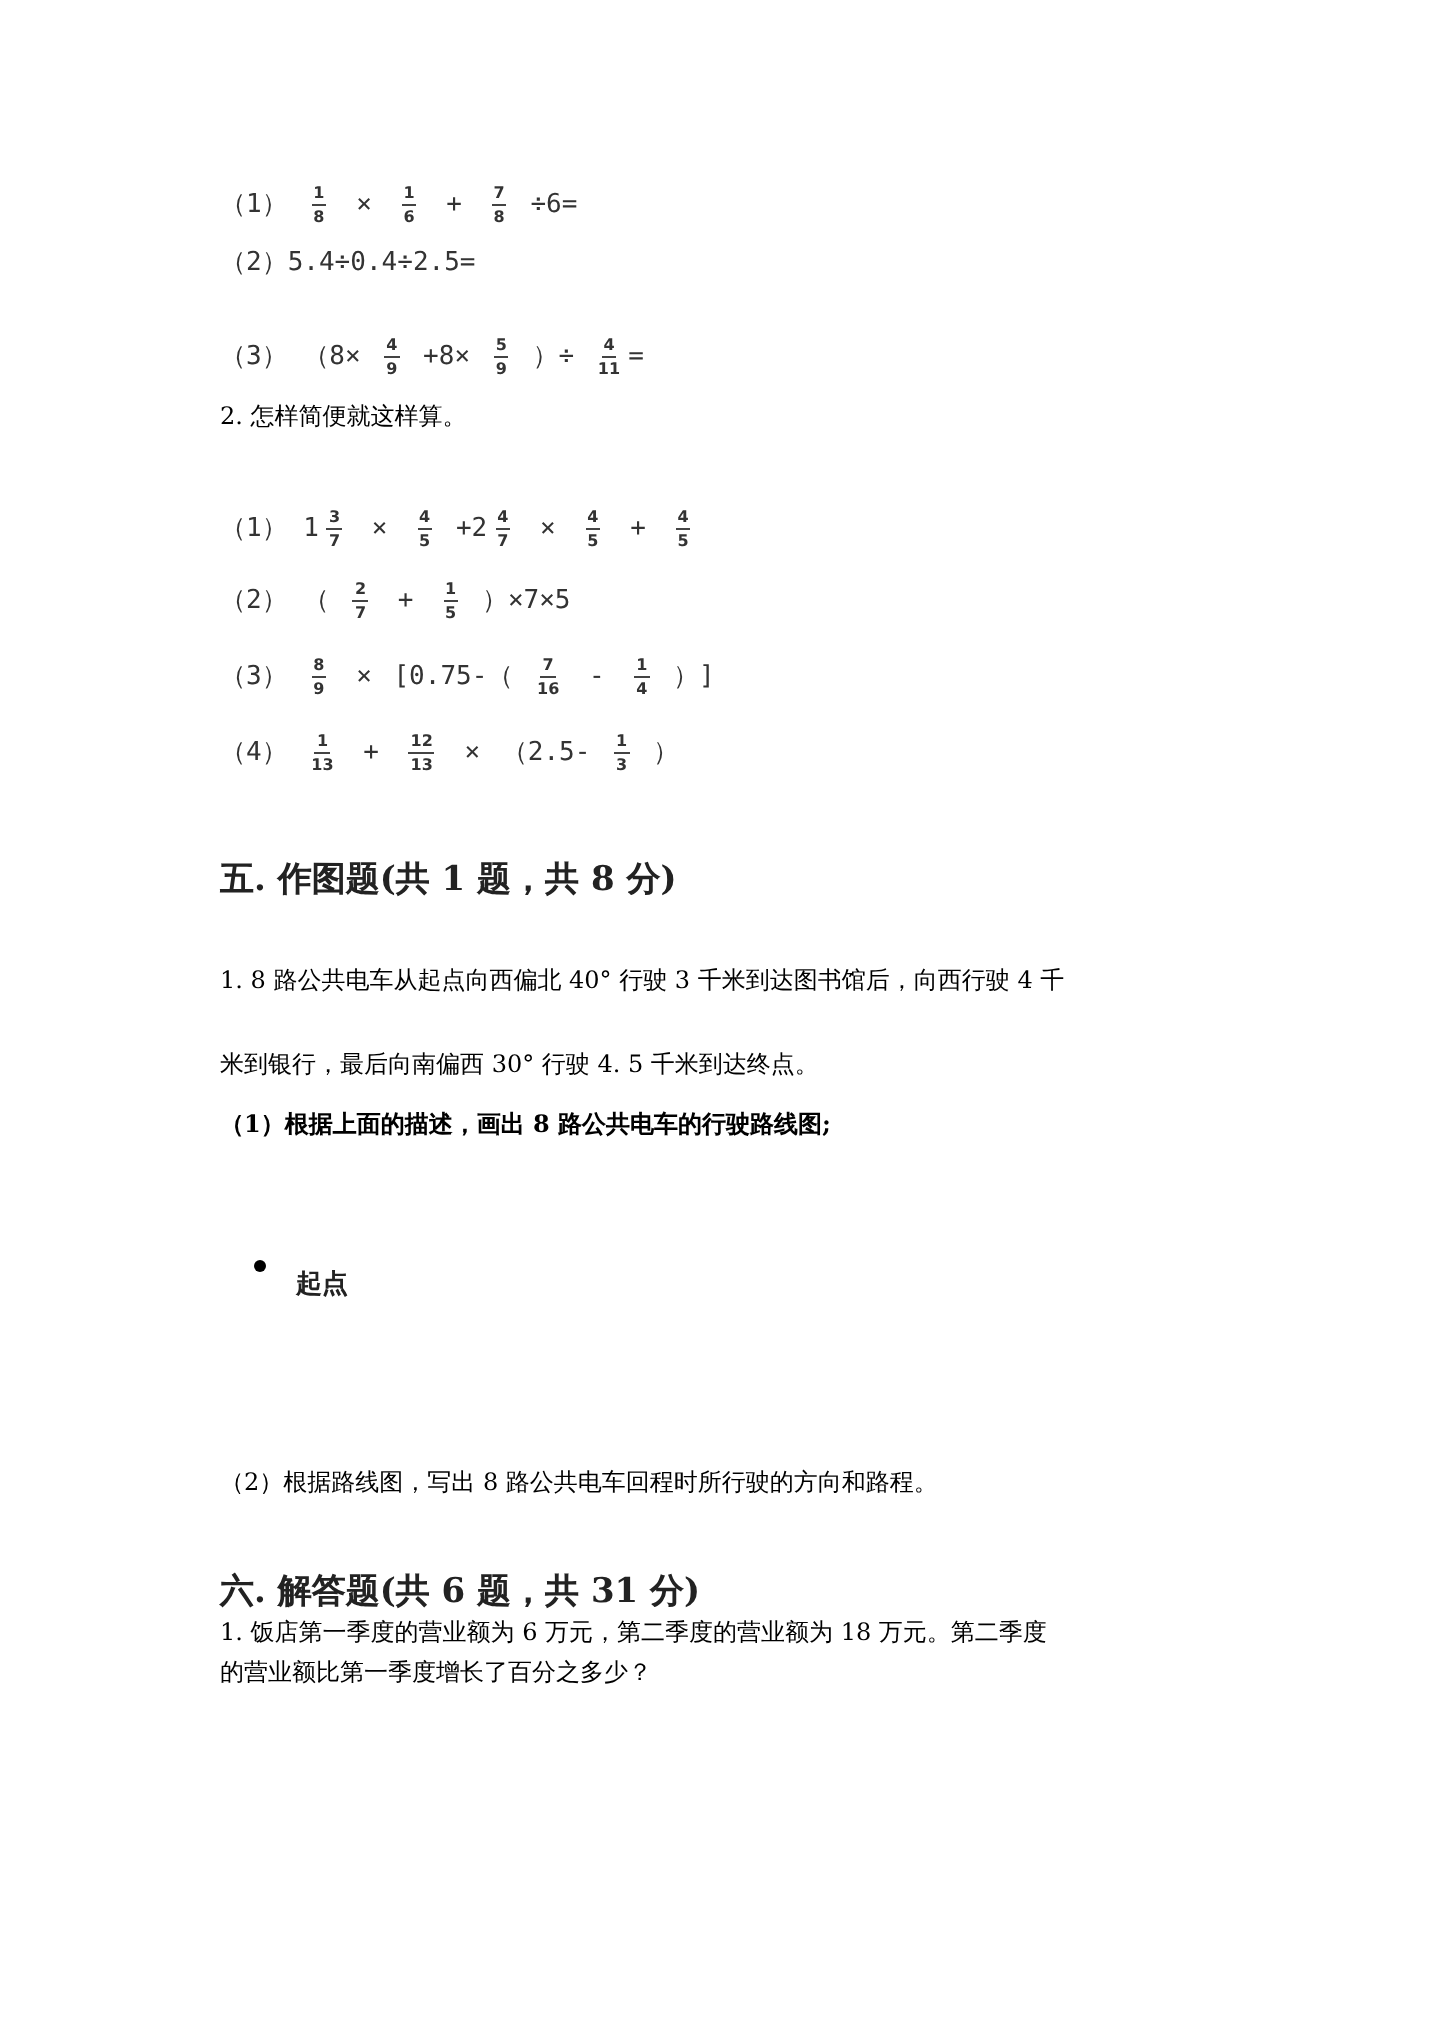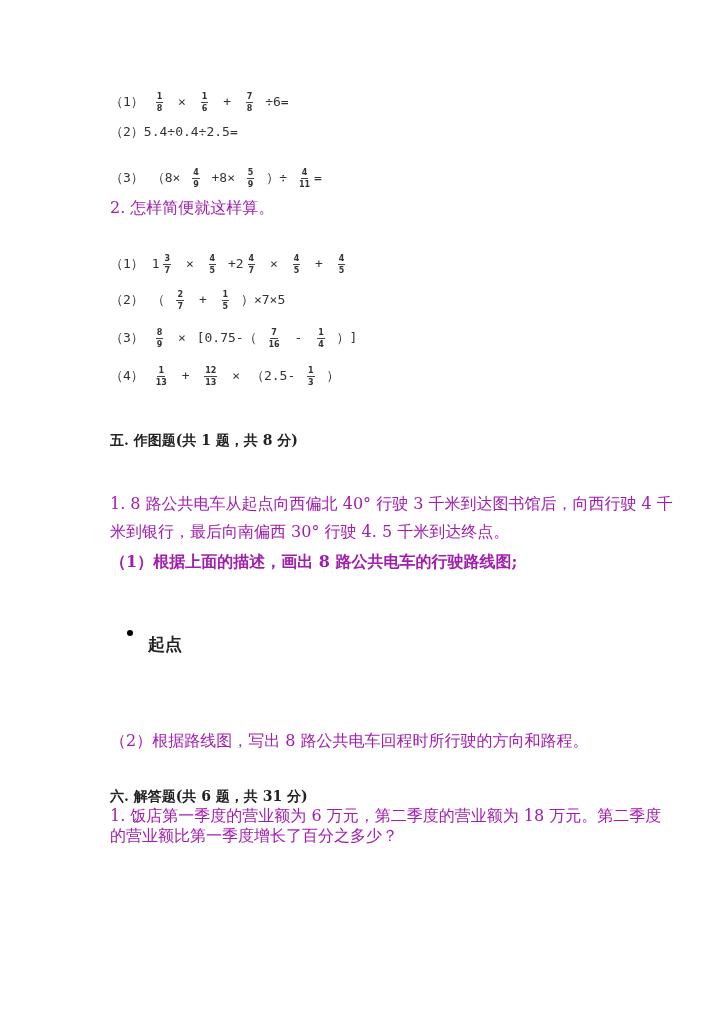--- a/index.html
+++ b/index.html
@@ -6,24 +6,24 @@
   body { width: 720px; height: 1018px; position: relative; overflow: hidden;
          font-family: "DejaVu Serif", "Liberation Serif", serif; color: #2a2a2a; }
   .line { position: absolute; left: 110px; white-space: nowrap; font-size: 13px; line-height: 20px; }
   .math { font-family: "DejaVu Sans Mono", "Liberation Mono", monospace; font-size: 13px; color: #333; }
   .frac { display: inline-flex; flex-direction: column; align-items: center; vertical-align: middle;
           font-family: "DejaVu Sans", sans-serif; font-weight: bold; font-size: 8px; line-height: 9px;
           margin: 0 4px; color: #333; }
   .frac .num { padding: 0 1px 1px; border-bottom: 1px solid #444; }
   .frac .den { padding-top: 1px; }
   .op { margin: 0 3px; }
-  .heading { font-weight: bold; font-size: 14px; color: #222; }
-  .para { font-size: 16px; color: #a21caf; }
+  .heading { font-weight: bold; font-size: 17px; color: #222; }
+  .para { font-size: 12px; color: #000000; }
   .dot { position: absolute; left: 127px; top: 630px; width: 6px; height: 6px; border-radius: 50%; background: #000; }
-  .start-label { position: absolute; left: 148px; top: 633px; font-weight: bold; font-size: 17px; color: #222; }
+  .start-label { position: absolute; left: 148px; top: 633px; font-weight: bold; font-size: 13px; color: #222; }
 </style>
 </head>
 <body>
 
 <div class="line math" style="top:92px;">
   <span>（1）</span>
   <span class="frac">
       <span class="num">1</span>
       <span class="den">8</span>
     </span>
@@ -141,21 +141,21 @@
   <span class="op">×</span>
   <span>（2.5-</span>
   <span class="frac">
       <span class="num">1</span>
       <span class="den">3</span>
     </span>
   <span>）</span>
 </div>
 
 <div class="line heading" style="top:430px;">五. 作图题(共 1 题，共 8 分)</div>
-<div class="line para" style="top:494px;">1. 8 路公共电车从起点向西偏北 40° 行驶 3 千米到达图书馆后，向西行驶 4 千</div>
+<div class="line para" style="top:480px;">1. 8 路公共电车从起点向西偏北 40° 行驶 3 千米到达图书馆后，向西行驶 4 千</div>
 <div class="line para" style="top:500px;margin-top:22px;">米到银行，最后向南偏西 30° 行驶 4. 5 千米到达终点。</div>
 <div class="line para" style="top:552px;font-weight:bold;">（1）根据上面的描述，画出 8 路公共电车的行驶路线图;</div>
 <div class="dot"></div>
 <div class="start-label">起点</div>
 <div class="line para" style="top:731px;">（2）根据路线图，写出 8 路公共电车回程时所行驶的方向和路程。</div>
 
 <div class="line heading" style="top:786px;">六. 解答题(共 6 题，共 31 分)</div>
 <div class="line para" style="top:806px;">1. 饭店第一季度的营业额为 6 万元，第二季度的营业额为 18 万元。第二季度</div>
 <div class="line para" style="top:826px;">的营业额比第一季度增长了百分之多少？</div>
 

